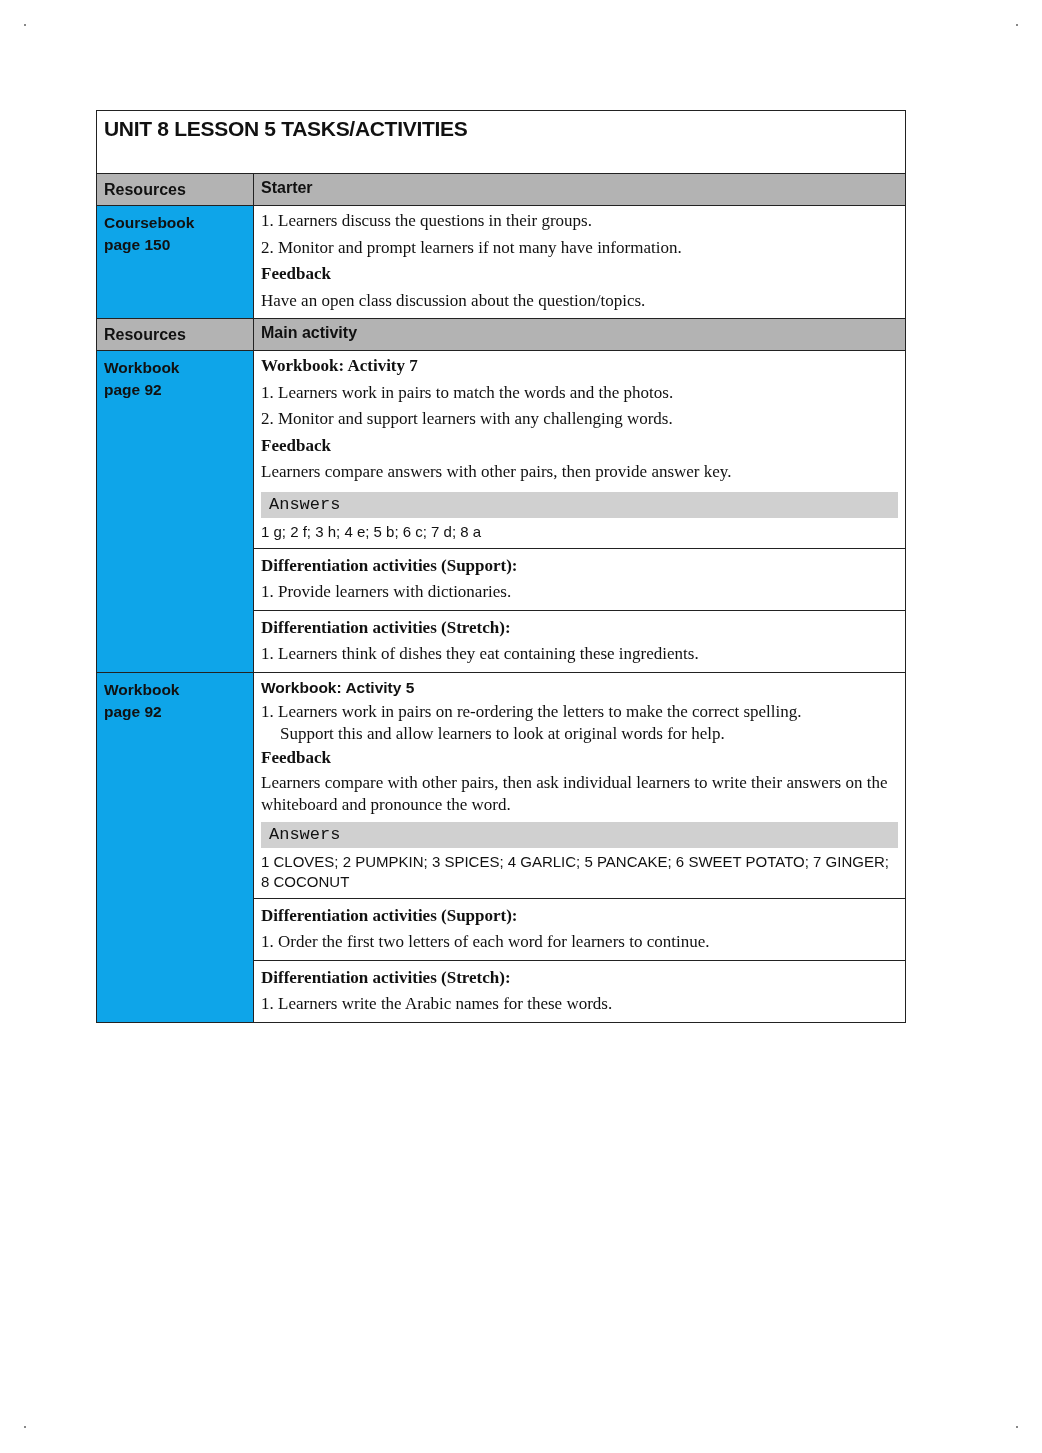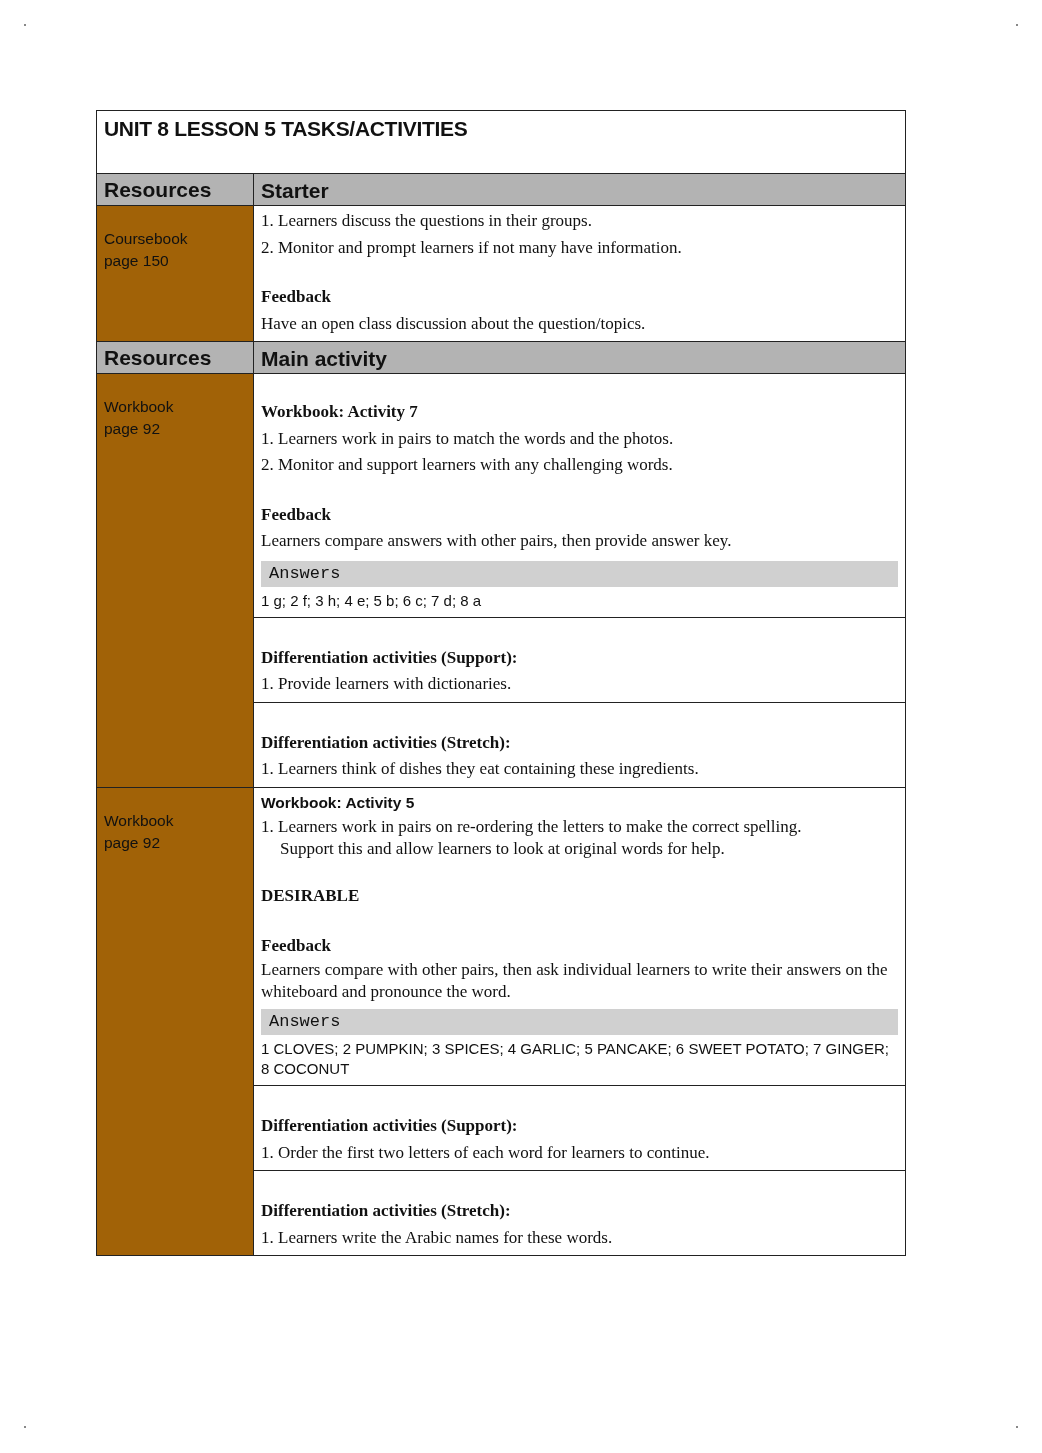--- a/index.html
+++ b/index.html
@@ -2,27 +2,27 @@
 <html><head>
 <meta charset="utf-8">
 <style>
   html, body { margin: 0; padding: 0; background: #ffffff; }
   body { width: 1042px; height: 1453px; position: relative; font-family: "Liberation Serif", serif; color: #111; }
   .tbl { position: absolute; left: 96px; top: 110px; width: 810px; border: 1.5px solid #222; box-sizing: border-box; }
   .title-row { height: 63px; border-bottom: 1.5px solid #222; padding: 6px 7px; box-sizing: border-box; }
   .title { font-family: "Liberation Sans", sans-serif; font-weight: bold; font-size: 21px; letter-spacing: -0.3px; }
   .row { display: flex; border-bottom: 1.5px solid #222; }
   .row:last-child { border-bottom: none; }
-  .left { width: 157px; flex: none; border-right: 1.5px solid #222; box-sizing: border-box; padding: 22px 7px; background: #a16207; font-family: "Liberation Sans", sans-serif; font-weight: normal; font-size: 15.5px; line-height: 22px; }
+  .left { width: 157px; flex: none; border-right: 1.5px solid #222; box-sizing: border-box; padding: 6px 7px; background: #0ea5e9; font-family: "Liberation Sans", sans-serif; font-weight: bold; font-size: 15.5px; line-height: 22px; }
   .right { flex: 1; box-sizing: border-box; }
-  .hdr .left, .hdr .right { background: #b3b3b3; font-family: "Liberation Sans", sans-serif; font-weight: bold; font-size: 21px; padding: 5px 7px; height: 31px; }
+  .hdr .left, .hdr .right { background: #b3b3b3; font-family: "Liberation Sans", sans-serif; font-weight: bold; font-size: 16px; padding: 5px 7px; height: 31px; }
   .hdr .right { padding-left: 7px; }
   .block { padding: 4px 7px 4px 7px; font-size: 17px; line-height: 26.5px; border-bottom: 1.5px solid #222; }
   .block:last-child { border-bottom: none; }
-  .b { font-weight: bold; margin-top: 23px; }
+  .b { font-weight: bold; }
   .sans-b { font-family: "Liberation Sans", sans-serif; font-weight: bold; font-size: 15.5px; }
   .ans-bar { background: #d0d0d0; margin: 6px 0 4px 0; padding: 0 8px; font-family: Liberation Mono, monospace; font-size: 17px; line-height: 26px; }
   .ans-text { font-family: "Liberation Sans", sans-serif; font-size: 15px; line-height: 20px; margin-bottom: 2px; }
   .indent { padding-left: 19px; }
   .tight { line-height: 22px; }
   .dot { position: absolute; width: 2px; height: 2px; background: #888; }
 </style>
 </head>
 <body>
 
@@ -89,21 +89,20 @@
   <div class="row">
     <div class="left">
       <div>Workbook</div>
       <div>page 92</div>
     </div>
     <div class="right">
       <div class="block" style="padding-top:2px">
         <div class="sans-b">Workbook: Activity 5</div>
         <div class="tight">1. Learners work in pairs on re-ordering the letters to make the correct spelling.</div>
         <div class="tight indent">Support this and allow learners to look at original words for help.</div>
-        <div class="b">DESIRABLE</div>
         <div class="b">Feedback</div>
         <div class="tight">Learners compare with other pairs, then ask individual learners to write their answers on the whiteboard and pronounce the word.</div>
         <div class="ans-bar">Answers</div>
         <div class="ans-text">1 CLOVES; 2 PUMPKIN; 3 SPICES; 4 GARLIC; 5 PANCAKE; 6 SWEET POTATO; 7 GINGER; 8 COCONUT</div>
       </div>
       <div class="block">
         <div class="b">Differentiation activities (Support):</div>
         <div>1. Order the first two letters of each word for learners to continue.</div>
       </div>
       <div class="block">

